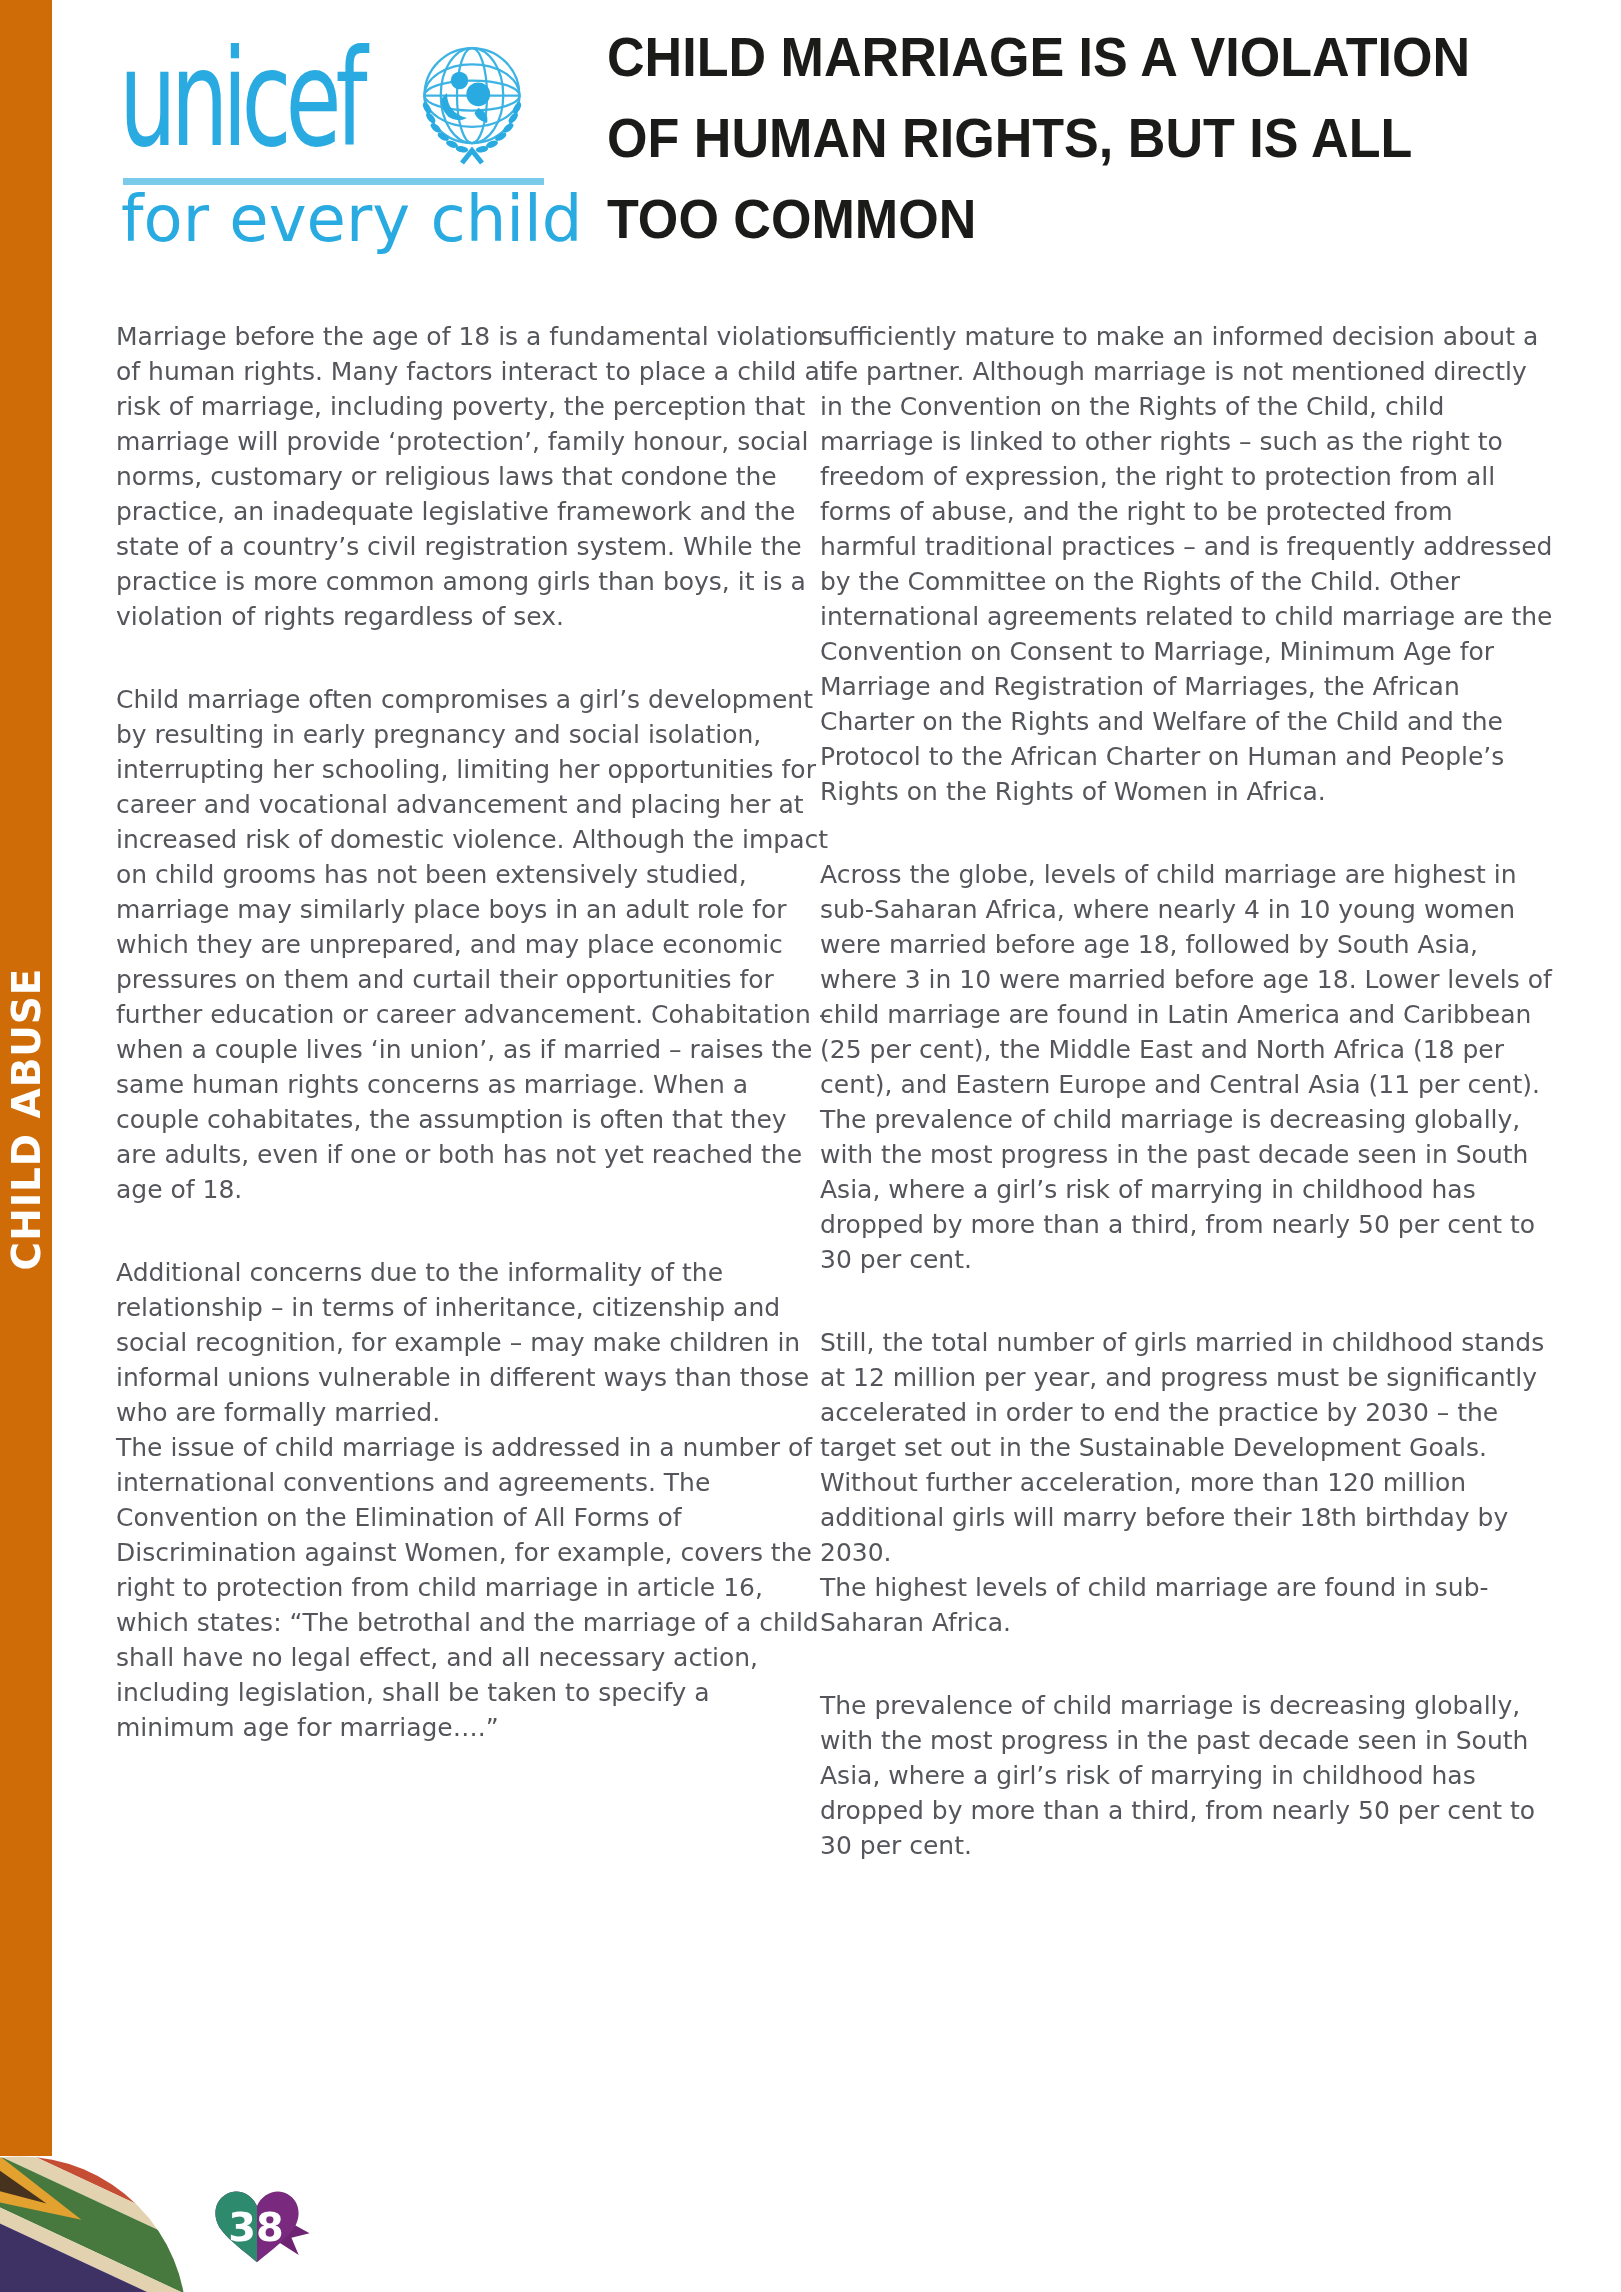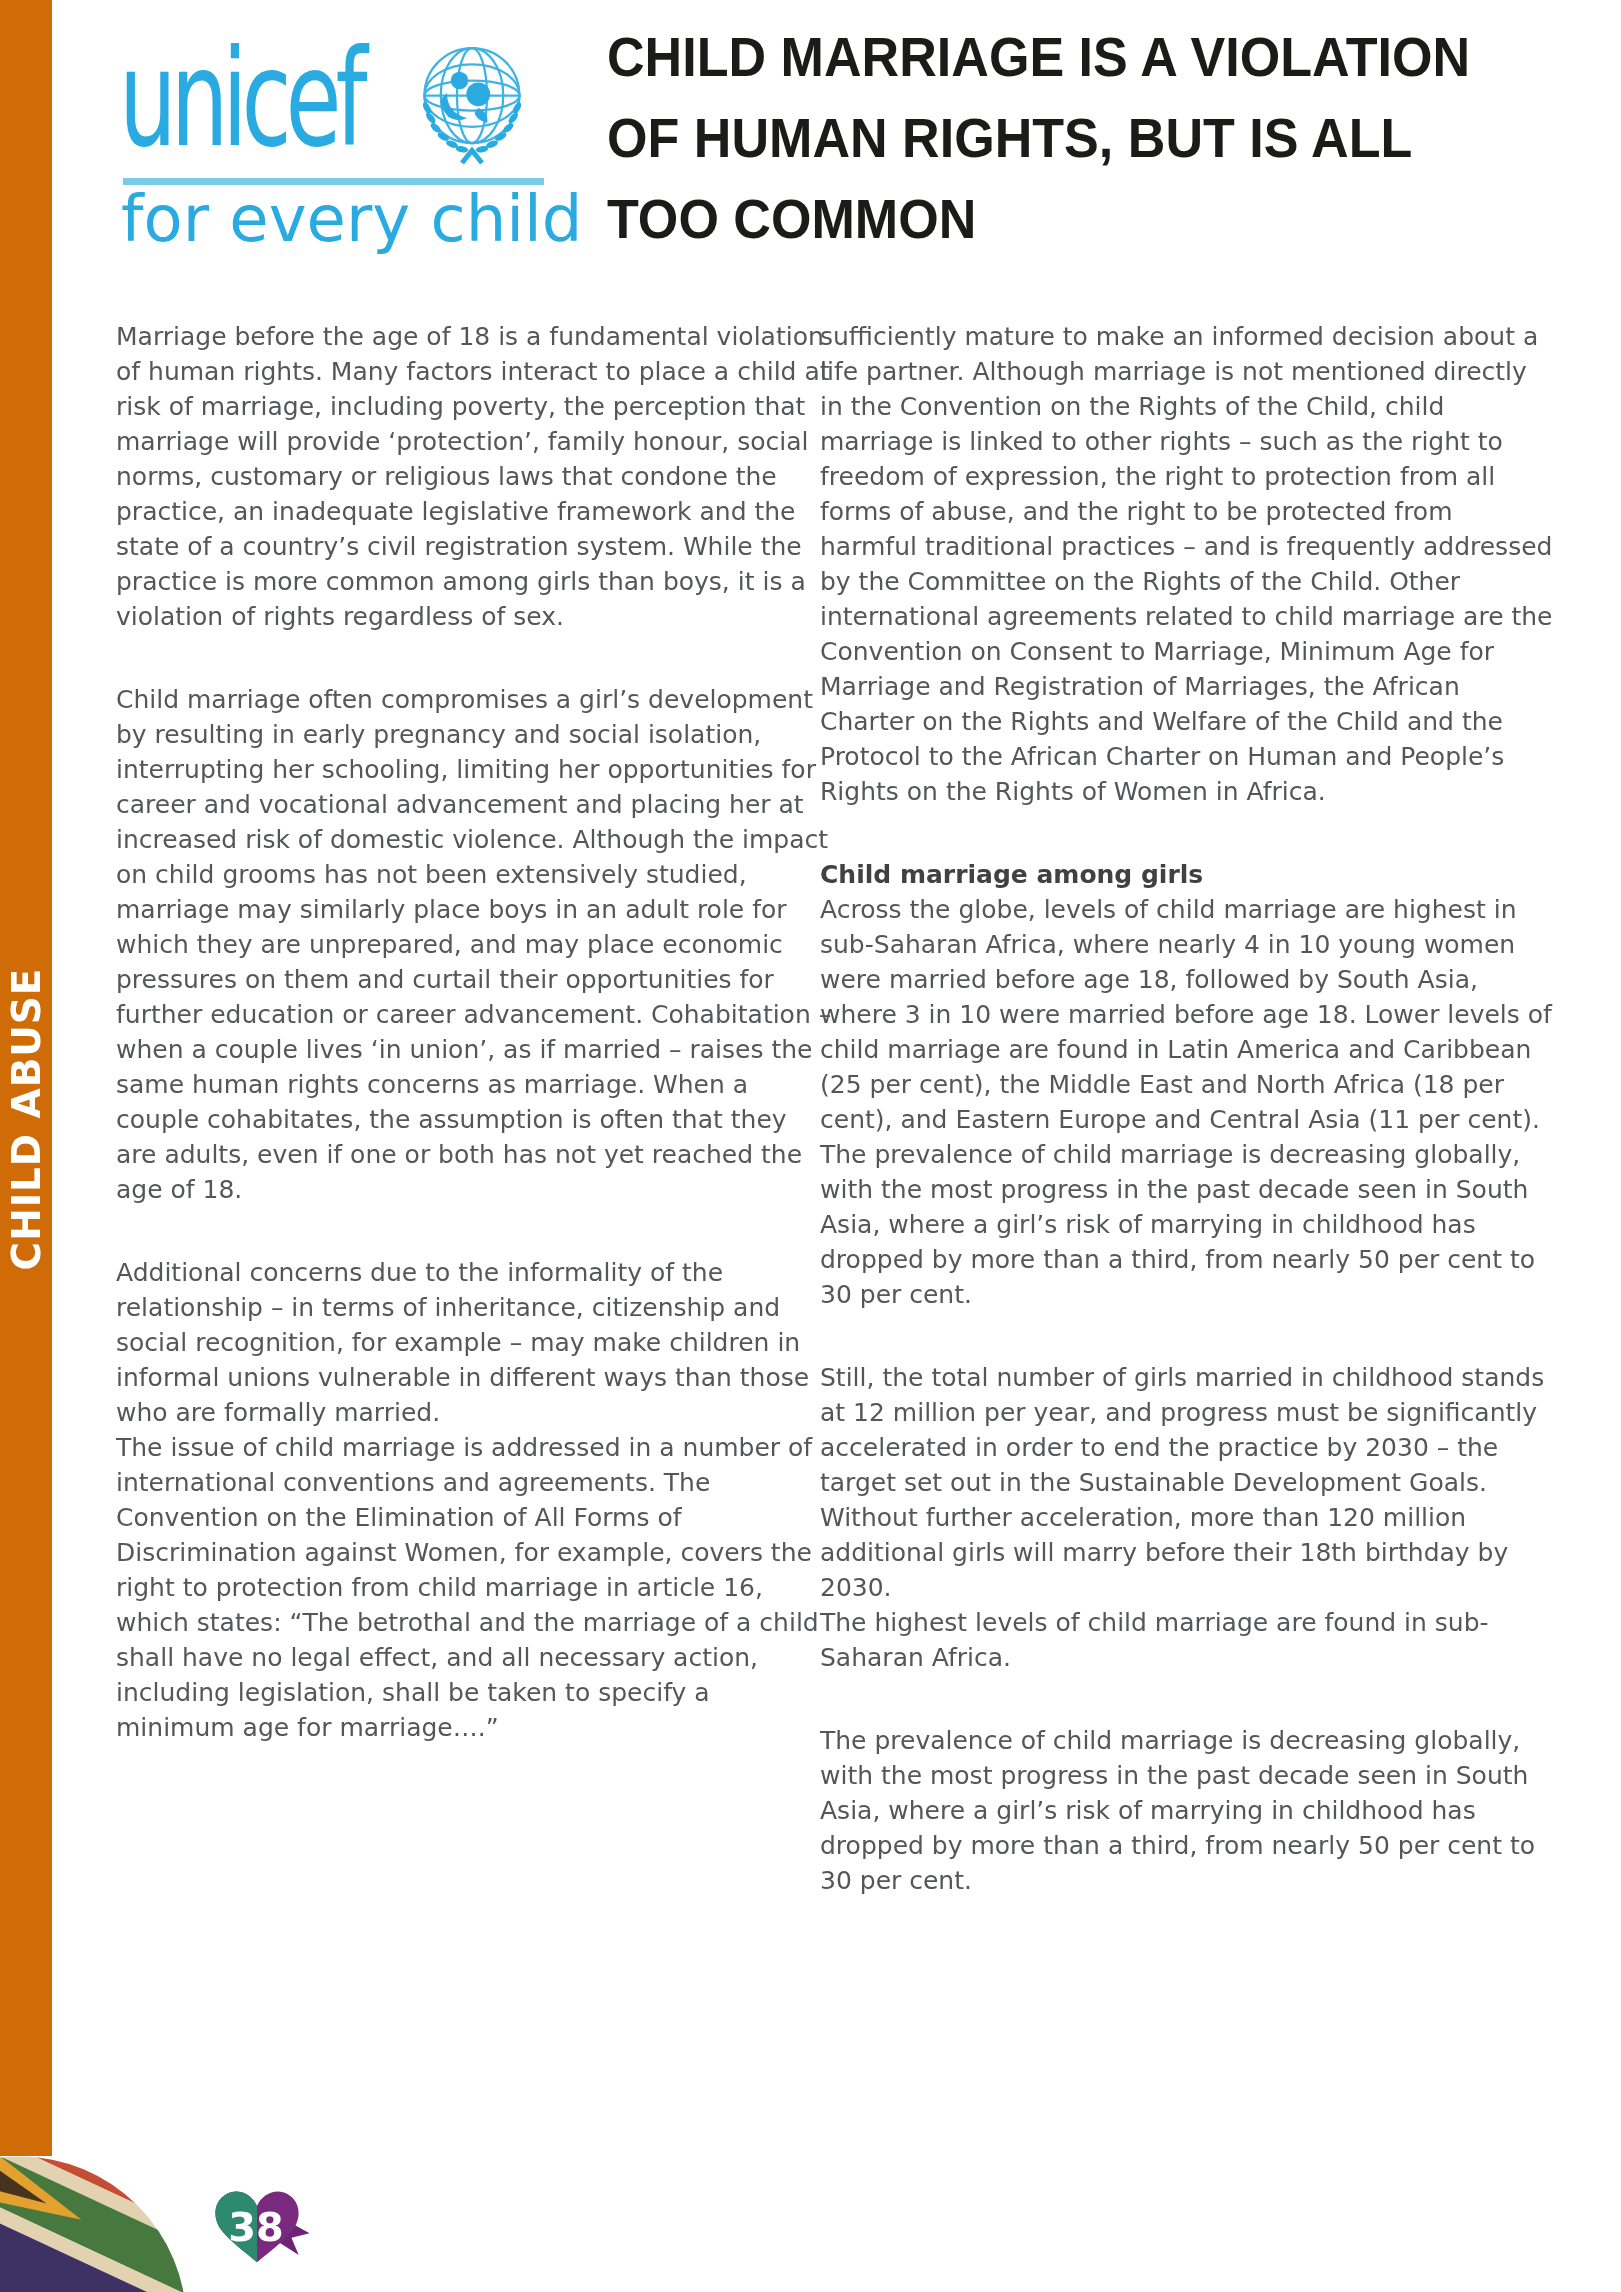--- a/index.html
+++ b/index.html
@@ -91,21 +91,20 @@
 
   <section class="col col-left">
     <p>Marriage before the age of 18 is a fundamental violation of human rights. Many factors interact to place a child at risk of marriage, including poverty, the perception that marriage will provide ‘protection’, family honour, social norms, customary or religious laws that condone the practice, an inadequate legislative framework and the state of a country’s civil registration system. While the practice is more common among girls than boys, it is a violation of rights regardless of sex.</p>
     <p>Child marriage often compromises a girl’s development by resulting in early pregnancy and social isolation, interrupting her schooling, limiting her opportunities for career and vocational advancement and placing her at increased risk of domestic violence. Although the impact on child grooms has not been extensively studied, marriage may similarly place boys in an adult role for which they are unprepared, and may place economic pressures on them and curtail their opportunities for further education or career advancement. Cohabitation – when a couple lives ‘in union’, as if married – raises the same human rights concerns as marriage. When a couple cohabitates, the assumption is often that they are adults, even if one or both has not yet reached the age of 18.</p>
     <p>Additional concerns due to the informality of the relationship – in terms of inheritance, citizenship and social recognition, for example – may make children in informal unions vulnerable in different ways than those who are formally married.
 The issue of child marriage is addressed in a number of international conventions and agreements. The Convention on the Elimination of All Forms of Discrimination against Women, for example, covers the right to protection from child marriage in article 16, which states: “The betrothal and the marriage of a child shall have no legal effect, and all necessary action, including legislation, shall be taken to specify a minimum age for marriage….”</p>
   </section>
 
   <section class="col col-right">
     <p>sufficiently mature to make an informed decision about a life partner. Although marriage is not mentioned directly in the Convention on the Rights of the Child, child marriage is linked to other rights – such as the right to freedom of expression, the right to protection from all forms of abuse, and the right to be protected from harmful traditional practices – and is frequently addressed by the Committee on the Rights of the Child. Other international agreements related to child marriage are the Convention on Consent to Marriage, Minimum Age for Marriage and Registration of Marriages, the African Charter on the Rights and Welfare of the Child and the Protocol to the African Charter on Human and People’s Rights on the Rights of Women in Africa.</p>
-    <h3>Child marriage among girls</h3>
     <p>Across the globe, levels of child marriage are highest in sub-Saharan Africa, where nearly 4 in 10 young women were married before age 18, followed by South Asia, where 3 in 10 were married before age 18. Lower levels of child marriage are found in Latin America and Caribbean (25 per cent), the Middle East and North Africa (18 per cent), and Eastern Europe and Central Asia (11 per cent).
 The prevalence of child marriage is decreasing globally, with the most progress in the past decade seen in South Asia, where a girl’s risk of marrying in childhood has dropped by more than a third, from nearly 50 per cent to 30 per cent.</p>
     <p>Still, the total number of girls married in childhood stands at 12 million per year, and progress must be significantly accelerated in order to end the practice by 2030 – the target set out in the Sustainable Development Goals. Without further acceleration, more than 120 million additional girls will marry before their 18th birthday by 2030.
 The highest levels of child marriage are found in sub-Saharan Africa.</p>
     <p>The prevalence of child marriage is decreasing globally, with the most progress in the past decade seen in South Asia, where a girl’s risk of marrying in childhood has dropped by more than a third, from nearly 50 per cent to 30 per cent.</p>
   </section>
 
   <svg class="flag" viewBox="0 0 212 158">
     <defs>
       <clipPath id="flagClip">

